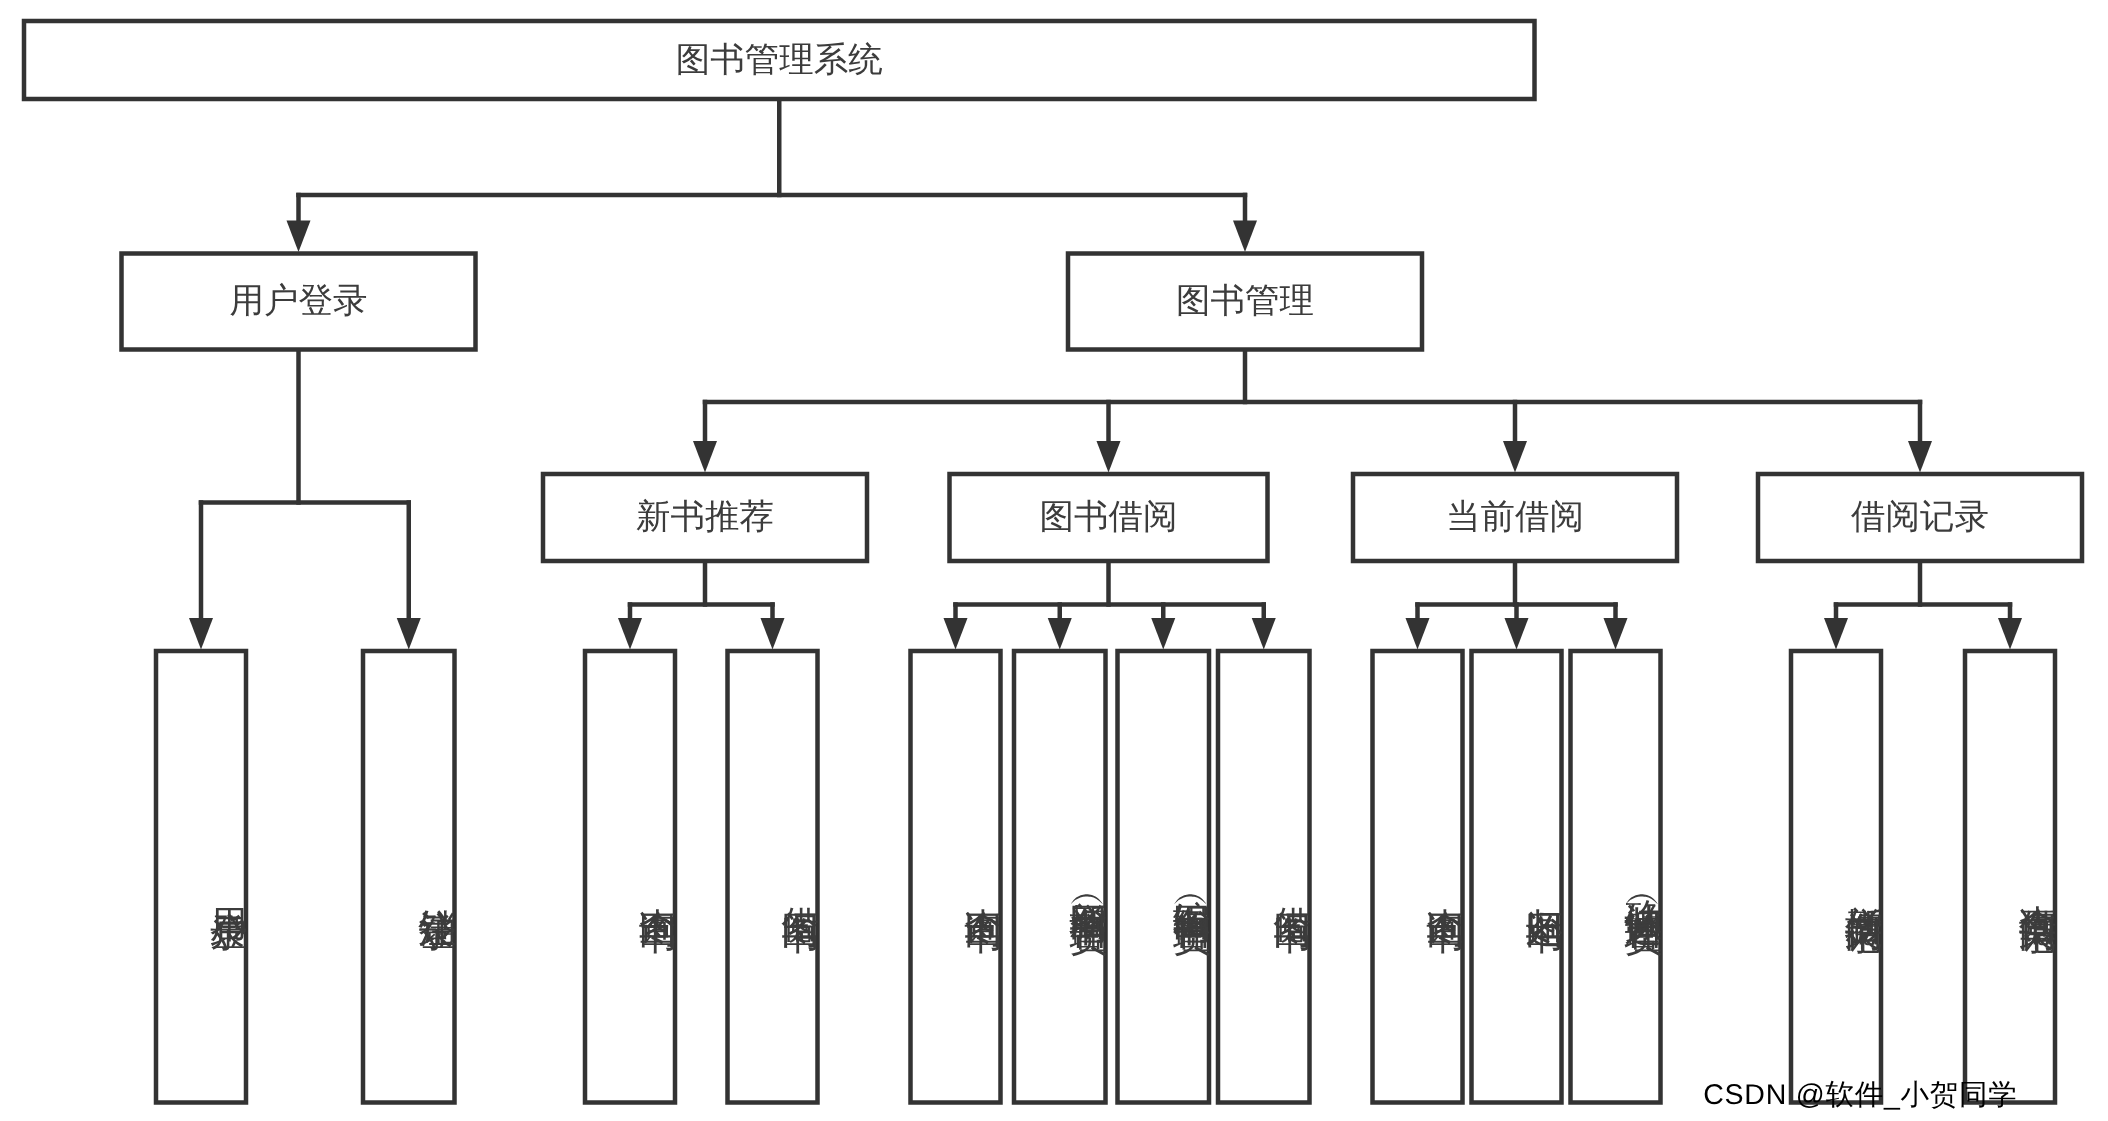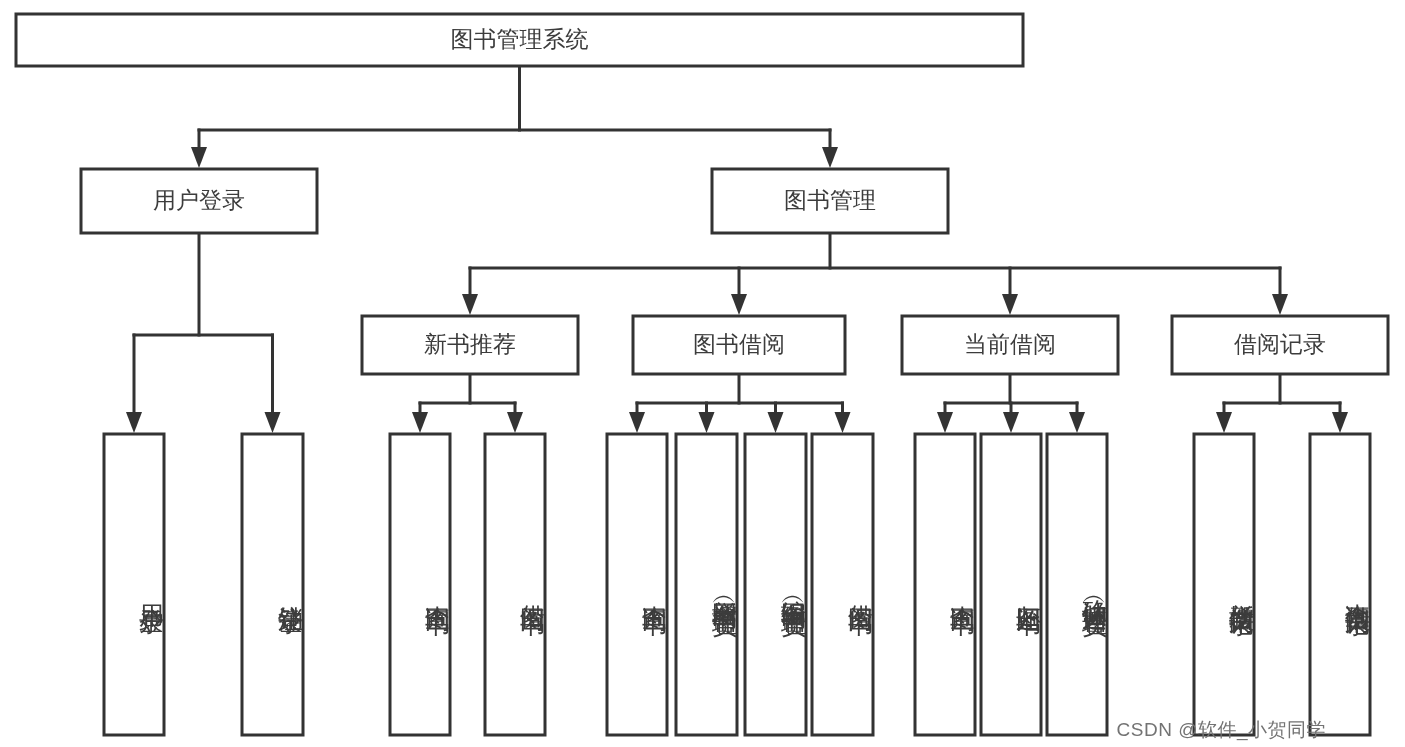--- a/index.html
+++ b/index.html
@@ -59,25 +59,25 @@
     letter-spacing: 2px;
     line-height: 1;
     display: flex;
     align-items: flex-start;
     justify-content: center;
     white-space: nowrap;
     pointer-events: none;
   }
   .watermark {
     position: absolute;
-    right: 19px;
+    right: 0;
     bottom: 4px;
     font-family: "Liberation Sans", "DejaVu Sans", sans-serif;
     font-size: 19px;
-    color: #737373;
+    color: #000000;
     white-space: nowrap;
     letter-spacing: 0.5px;
   }
 </style>
 </head>
 <body>
 
 <div id="diagram-root">
   <svg id="tree-svg" viewBox="0 0 1405 747">
     <g id="connectors-layer">

